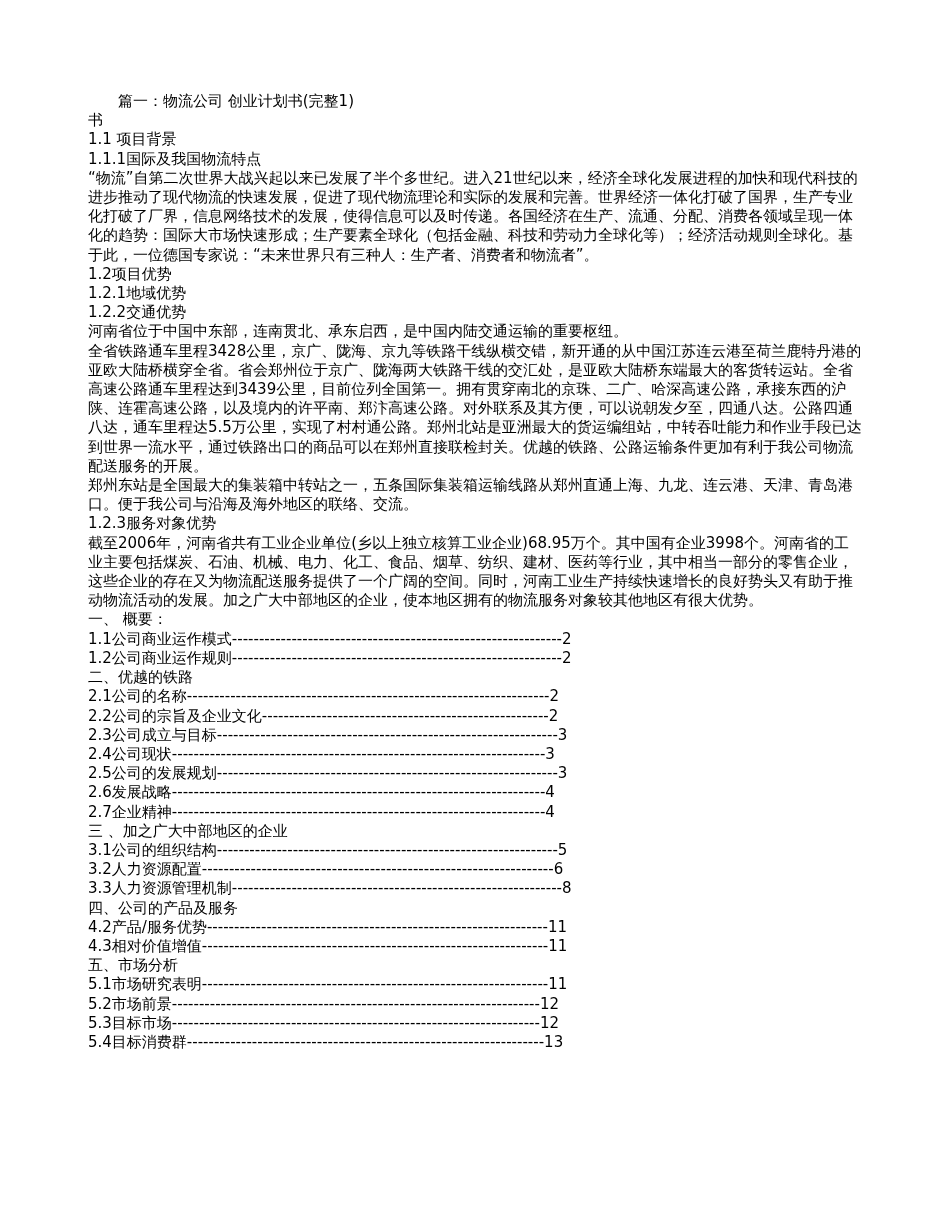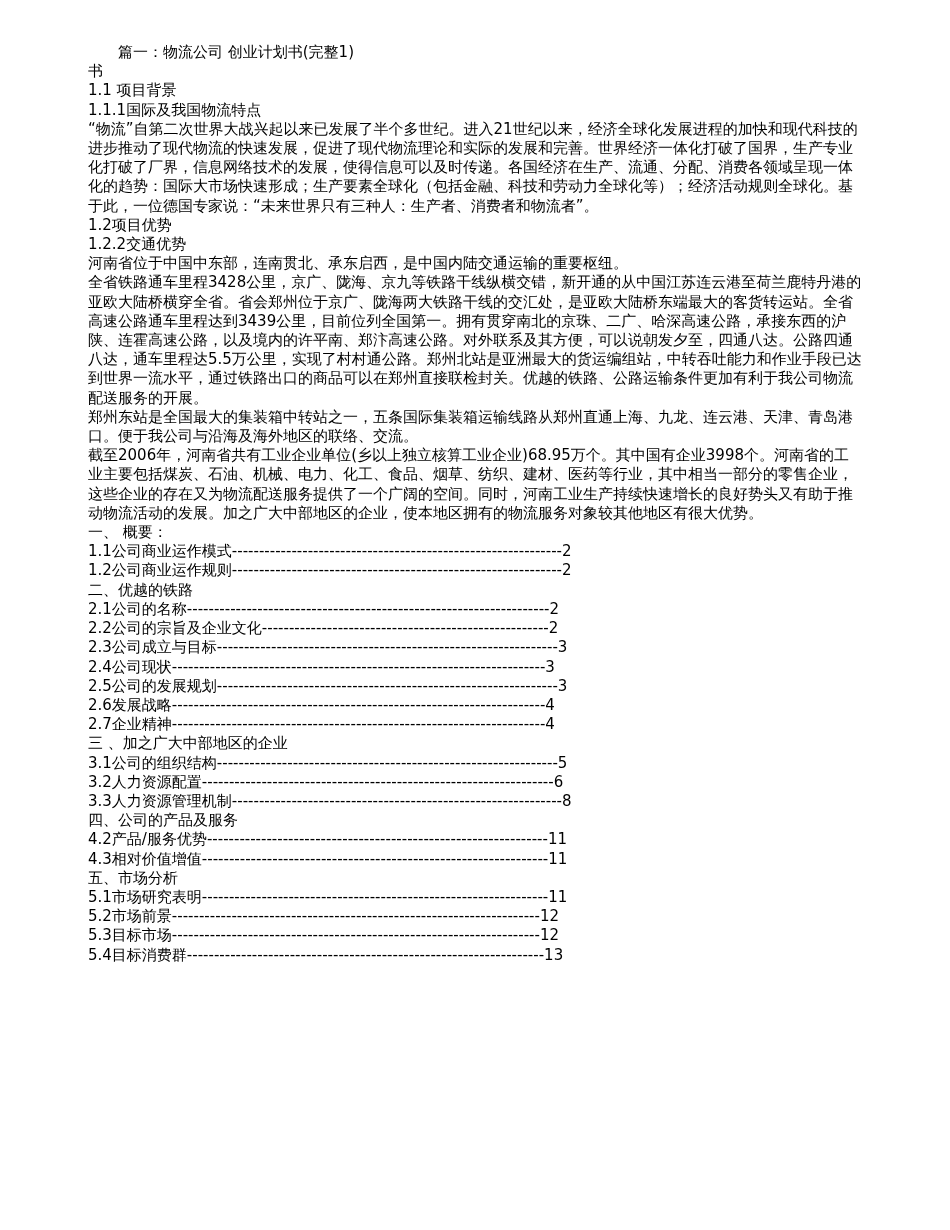--- a/index.html
+++ b/index.html
@@ -5,45 +5,47 @@
   * { margin: 0; padding: 0; box-sizing: border-box; }
   html, body { background: #ffffff; }
   body {
     width: 950px;
     height: 1230px;
     overflow: hidden;
     font-family: "DejaVu Sans", "Liberation Sans", sans-serif;
     color: #000000;
   }
   .doc {
-    padding: 43px 87px 0 88px;
+    padding: 92px 87px 0 88px;
     font-size: 15px;
     line-height: 19.2px;
   }
   .line {
     white-space: pre-wrap;
     word-break: break-all;
     min-height: 19.2px;
   }
 </style>
 </head>
 <body>
 
 <div class="doc">
   <div id="doc-body" style="color: rgb(0, 0, 0);">
       <div class="line">　　篇一：物流公司 创业计划书(完整1)</div>
       <div class="line">书</div>
       <div class="line">1.1 项目背景</div>
       <div class="line">1.1.1国际及我国物流特点</div>
       <div class="line">“物流”自第二次世界大战兴起以来已发展了半个多世纪。进入21世纪以来，经济全球化发展进程的加快和现代科技的进步推动了现代物流的快速发展，促进了现代物流理论和实际的发展和完善。世界经济一体化打破了国界，生产专业化打破了厂界，信息网络技术的发展，使得信息可以及时传递。各国经济在生产、流通、分配、消费各领域呈现一体化的趋势：国际大市场快速形成；生产要素全球化（包括金融、科技和劳动力全球化等）；经济活动规则全球化。基于此，一位德国专家说：“未来世界只有三种人：生产者、消费者和物流者”。</div>
       <div class="line">1.2项目优势</div>
+      <div class="line">1.2.1地域优势</div>
       <div class="line">1.2.2交通优势</div>
       <div class="line">河南省位于中国中东部，连南贯北、承东启西，是中国内陆交通运输的重要枢纽。</div>
       <div class="line">全省铁路通车里程3428公里，京广、陇海、京九等铁路干线纵横交错，新开通的从中国江苏连云港至荷兰鹿特丹港的亚欧大陆桥横穿全省。省会郑州位于京广、陇海两大铁路干线的交汇处，是亚欧大陆桥东端最大的客货转运站。全省高速公路通车里程达到3439公里，目前位列全国第一。拥有贯穿南北的京珠、二广、哈深高速公路，承接东西的沪陕、连霍高速公路，以及境内的许平南、郑汴高速公路。对外联系及其方便，可以说朝发夕至，四通八达。公路四通八达，通车里程达5.5万公里，实现了村村通公路。郑州北站是亚洲最大的货运编组站，中转吞吐能力和作业手段已达到世界一流水平，通过铁路出口的商品可以在郑州直接联检封关。优越的铁路、公路运输条件更加有利于我公司物流配送服务的开展。</div>
       <div class="line">郑州东站是全国最大的集装箱中转站之一，五条国际集装箱运输线路从郑州直通上海、九龙、连云港、天津、青岛港口。便于我公司与沿海及海外地区的联络、交流。</div>
+      <div class="line">1.2.3服务对象优势</div>
       <div class="line">截至2006年，河南省共有工业企业单位(乡以上独立核算工业企业)68.95万个。其中国有企业3998个。河南省的工业主要包括煤炭、石油、机械、电力、化工、食品、烟草、纺织、建材、医药等行业，其中相当一部分的零售企业，这些企业的存在又为物流配送服务提供了一个广阔的空间。同时，河南工业生产持续快速增长的良好势头又有助于推动物流活动的发展。加之广大中部地区的企业，使本地区拥有的物流服务对象较其他地区有很大优势。</div>
       <div class="line">一、 概要：</div>
       <div class="line">1.1公司商业运作模式-------------------------------------------------------------2</div>
       <div class="line">1.2公司商业运作规则-------------------------------------------------------------2</div>
       <div class="line">二、优越的铁路</div>
       <div class="line">2.1公司的名称-------------------------------------------------------------------2</div>
       <div class="line">2.2公司的宗旨及企业文化-----------------------------------------------------2</div>
       <div class="line">2.3公司成立与目标---------------------------------------------------------------3</div>
       <div class="line">2.4公司现状---------------------------------------------------------------------3</div>
       <div class="line">2.5公司的发展规划---------------------------------------------------------------3</div>

